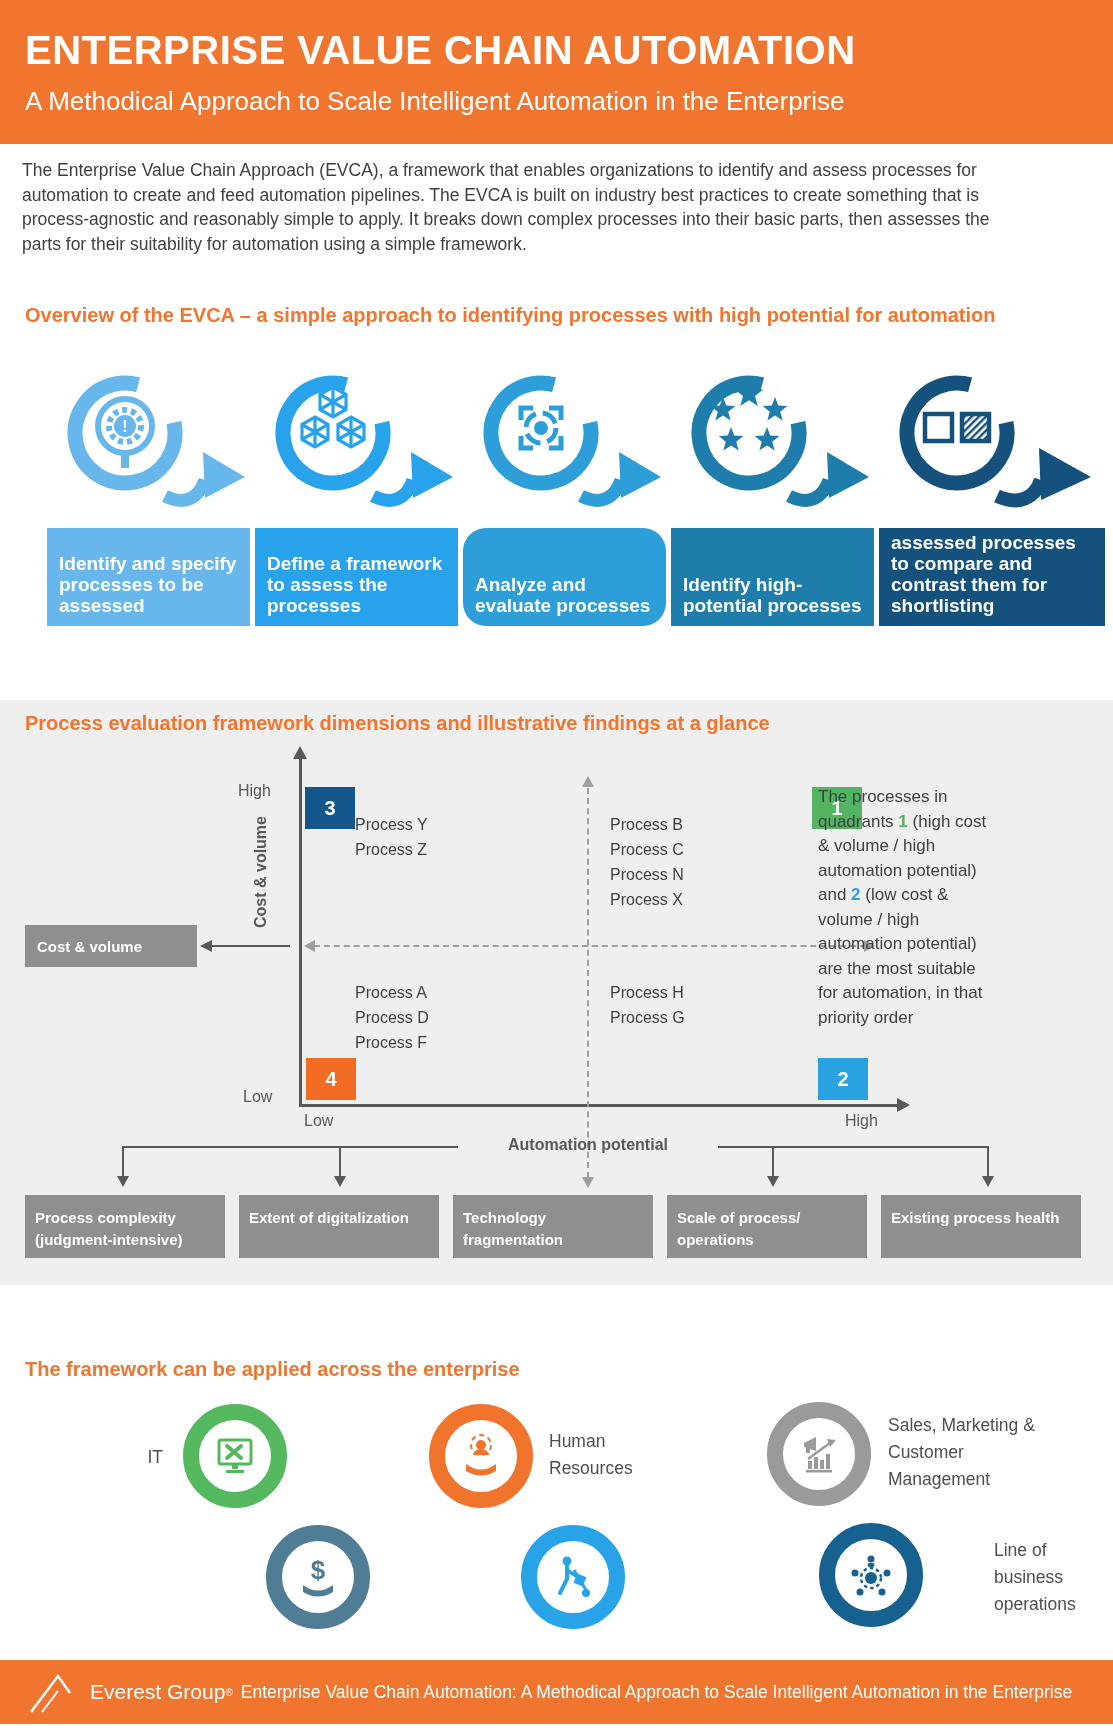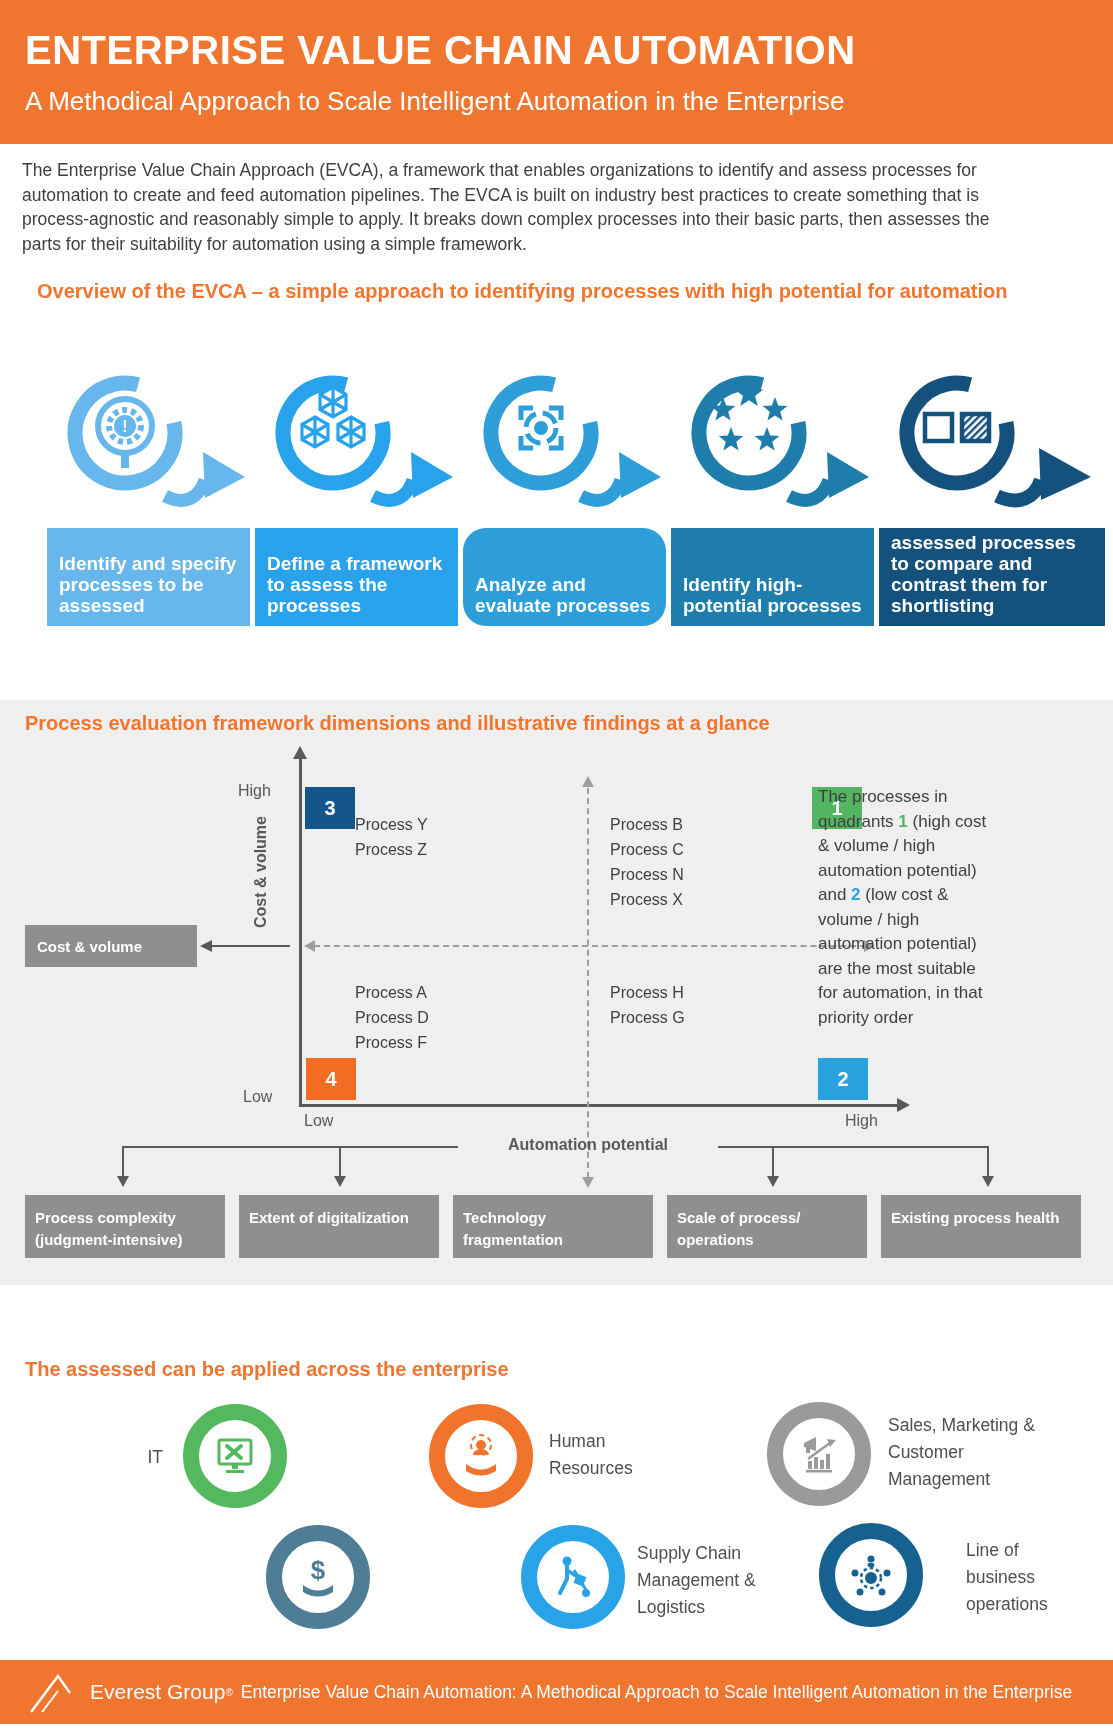--- a/index.html
+++ b/index.html
@@ -65,21 +65,21 @@
 
 <div class="page">
 
   <div class="hdr">
     <h1>ENTERPRISE VALUE CHAIN AUTOMATION</h1>
     <h2>A Methodical Approach to Scale Intelligent Automation in the Enterprise</h2>
   </div>
 
   <p class="intro">The Enterprise Value Chain Approach (EVCA), a framework that enables organizations to identify and assess processes for automation to create and feed automation pipelines. The EVCA is built on industry best practices to create something that is process-agnostic and reasonably simple to apply. It breaks down complex processes into their basic parts, then assesses the parts for their suitability for automation using a simple framework.</p>
 
-  <div class="sec-title" style="left:25px; top:280px; width:1060px;margin-left:12px;">Overview of the EVCA – a simple approach to identifying processes with high potential for automation</div>
+  <div class="sec-title" style="left:25px; top:304px; width:1060px;">Overview of the EVCA – a simple approach to identifying processes with high potential for automation</div>
 
   <div class="steps">
 
     <div class="step" style="left:0;">
       <svg class="ring" width="203" height="190" viewBox="0 0 203 190">
         <circle cx="78" cy="95" r="50" fill="none" stroke="#68b7ec" stroke-width="15" stroke-dasharray="259 56" transform="rotate(-12 78 95)"></circle>
         <path d="M118 158 C 138 168, 152 160, 158 142" fill="none" stroke="#68b7ec" stroke-width="13"></path>
         <polygon points="156,114 198,139 158,160" fill="#68b7ec"></polygon>
         <circle cx="78" cy="88" r="27" fill="#ffffff" stroke="#68b7ec" stroke-width="6"></circle>
         <circle cx="78" cy="88" r="16" fill="none" stroke="#68b7ec" stroke-width="6" stroke-dasharray="5 4"></circle>
@@ -227,21 +227,21 @@
     <div class="tri" style="left:767px; top:476px; border-left:6px solid transparent; border-right:6px solid transparent; border-top:11px solid #58595b;"></div>
     <div class="tri" style="left:982px; top:476px; border-left:6px solid transparent; border-right:6px solid transparent; border-top:11px solid #58595b;"></div>
 
     <div class="dim-box" style="left:25px;">Process complexity (judgment-intensive)</div>
     <div class="dim-box" style="left:239px;">Extent of digitalization</div>
     <div class="dim-box" style="left:453px;">Technology fragmentation</div>
     <div class="dim-box" style="left:667px;">Scale of process/ operations</div>
     <div class="dim-box" style="left:881px;">Existing process health</div>
   </div>
 
-  <div class="sec-title" style="left:25px; top:1358px; width:800px;">The assessed can be applied across the enterprise</div>
+  <div class="sec-title" style="left:25px; top:1358px; width:800px;">The framework can be applied across the enterprise</div>
 
   <div class="area-label" style="left:100px; top:1444px; width:63px; text-align:right;">IT</div>
   <div class="area-ring" style="left:183px; top:1404px; border-color:#54b95e;">
     <svg width="48" height="48" viewBox="0 0 48 48">
       <rect x="8" y="8" width="32" height="24" rx="2" fill="none" stroke="#54b95e" stroke-width="3"></rect>
       <path d="M16 26 L30 14 M16 14 L30 26" stroke="#54b95e" stroke-width="4" stroke-linecap="round"></path>
       <rect x="21" y="33" width="6" height="4" fill="#54b95e"></rect>
       <rect x="15" y="38" width="18" height="3" fill="#54b95e"></rect>
     </svg>
   </div>
@@ -282,35 +282,34 @@
   <div class="area-ring" style="left:521px; top:1525px; border-color:#29a3e8;">
     <svg width="48" height="48" viewBox="0 0 48 48">
       <circle cx="18" cy="8" r="4.5" fill="#29a3e8"></circle>
       <path d="M18 13 L18 26 L11 40" fill="none" stroke="#29a3e8" stroke-width="4" stroke-linecap="round"></path>
       <path d="M18 17 L27 23" fill="none" stroke="#29a3e8" stroke-width="3.5" stroke-linecap="round"></path>
       <path d="M25 17 L37 37" fill="none" stroke="#29a3e8" stroke-width="3"></path>
       <rect x="26" y="22" width="10" height="10" transform="rotate(22 31 27)" fill="#29a3e8"></rect>
       <circle cx="37" cy="40" r="4" fill="#29a3e8"></circle>
     </svg>
   </div>
-  <div class="area-label" style="left:637px; top:1540px; width:120px;">Supply Chain Management &amp; Logistics</div>
 
   <div class="area-ring" style="left:819px; top:1523px; border-color:#16618f;">
     <svg width="48" height="48" viewBox="0 0 48 48">
       <circle cx="24" cy="8" r="3.5" fill="#16618f"></circle>
       <rect x="20.5" y="12" width="7" height="4" rx="2" fill="#16618f"></rect>
       <circle cx="24" cy="27" r="6" fill="#16618f"></circle>
       <circle cx="24" cy="27" r="10" fill="none" stroke="#16618f" stroke-width="2.5" stroke-dasharray="3.5 3"></circle>
       <circle cx="8" cy="22" r="3.5" fill="#16618f"></circle>
       <circle cx="40" cy="22" r="3.5" fill="#16618f"></circle>
       <circle cx="13" cy="41" r="3.5" fill="#16618f"></circle>
       <circle cx="35" cy="41" r="3.5" fill="#16618f"></circle>
     </svg>
   </div>
-  <div class="area-label" style="left:966px; top:1537px; width:95px;">Line of business operations</div>
+  <div class="area-label" style="left:994px; top:1537px; width:95px;">Line of business operations</div>
 
   <div class="ftr">
     <svg width="56" height="46" viewBox="0 0 56 46">
       <path d="M3 43 L30 7 L42 24" fill="none" stroke="#ffffff" stroke-width="2.5"></path>
       <path d="M14 43 L30 22" fill="none" stroke="#ffffff" stroke-width="2"></path>
     </svg>
     <span class="brand">Everest Group</span>
       <span class="reg">®</span>
     <span class="ftext">Enterprise Value Chain Automation: A Methodical Approach to Scale Intelligent Automation in the Enterprise</span>
   </div>

